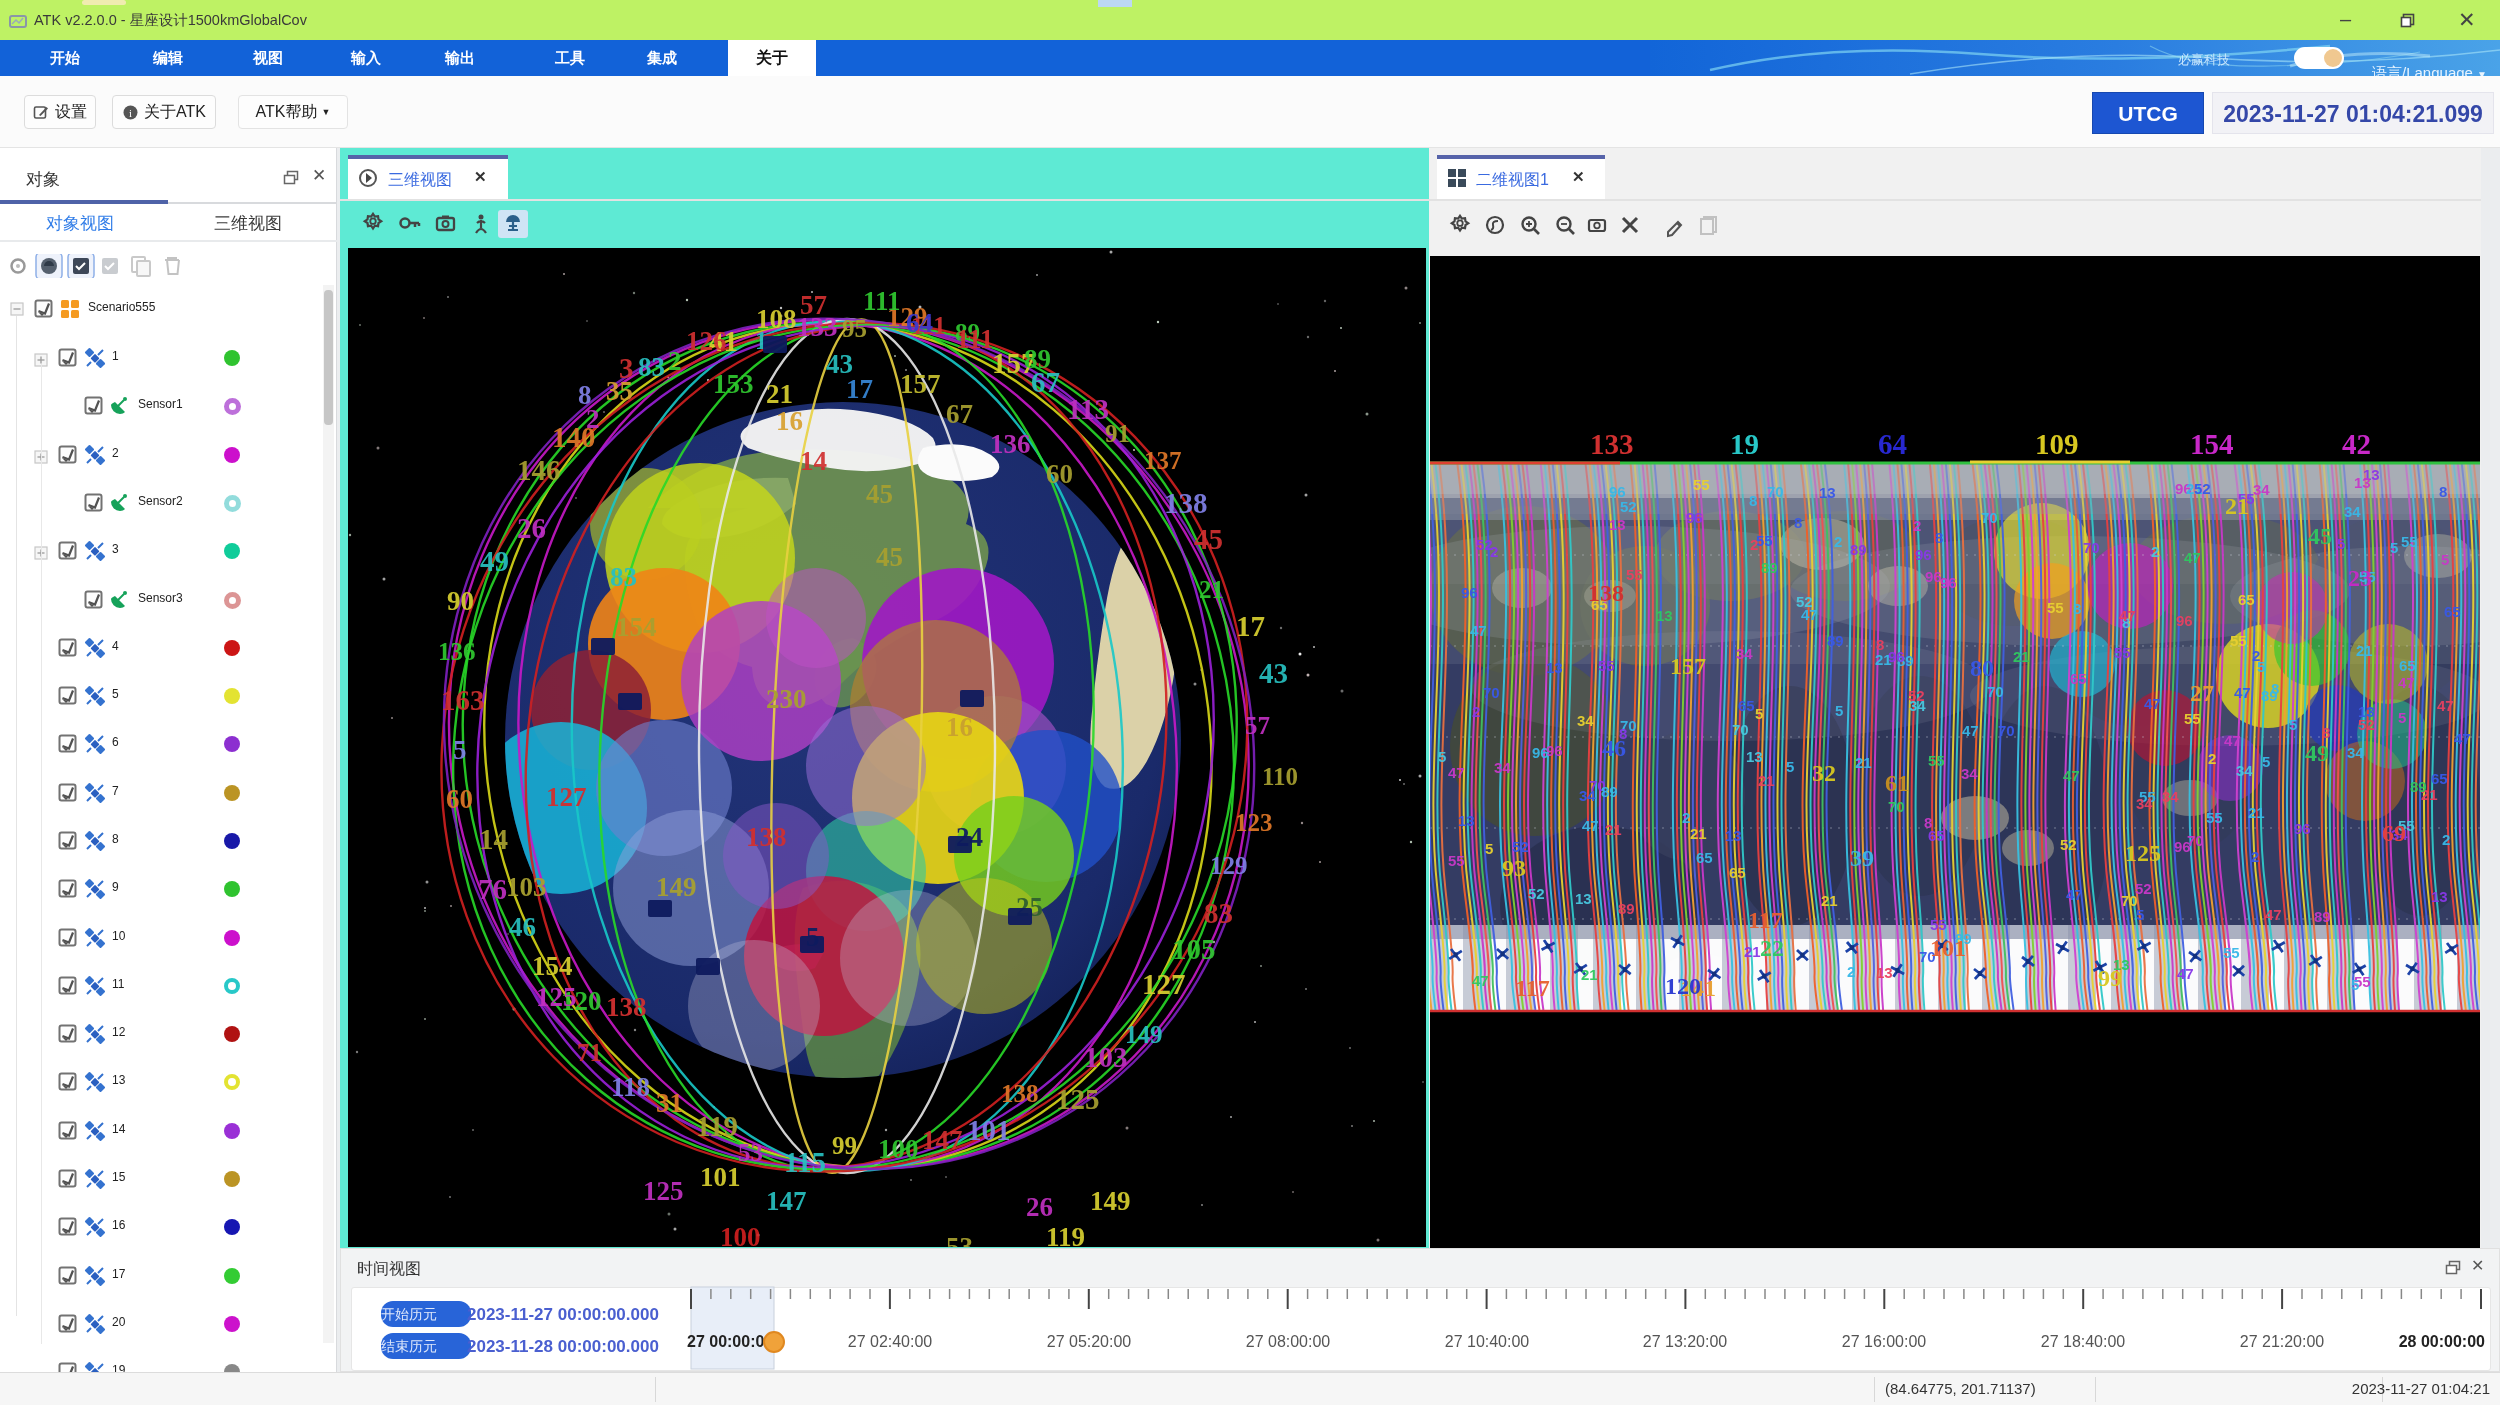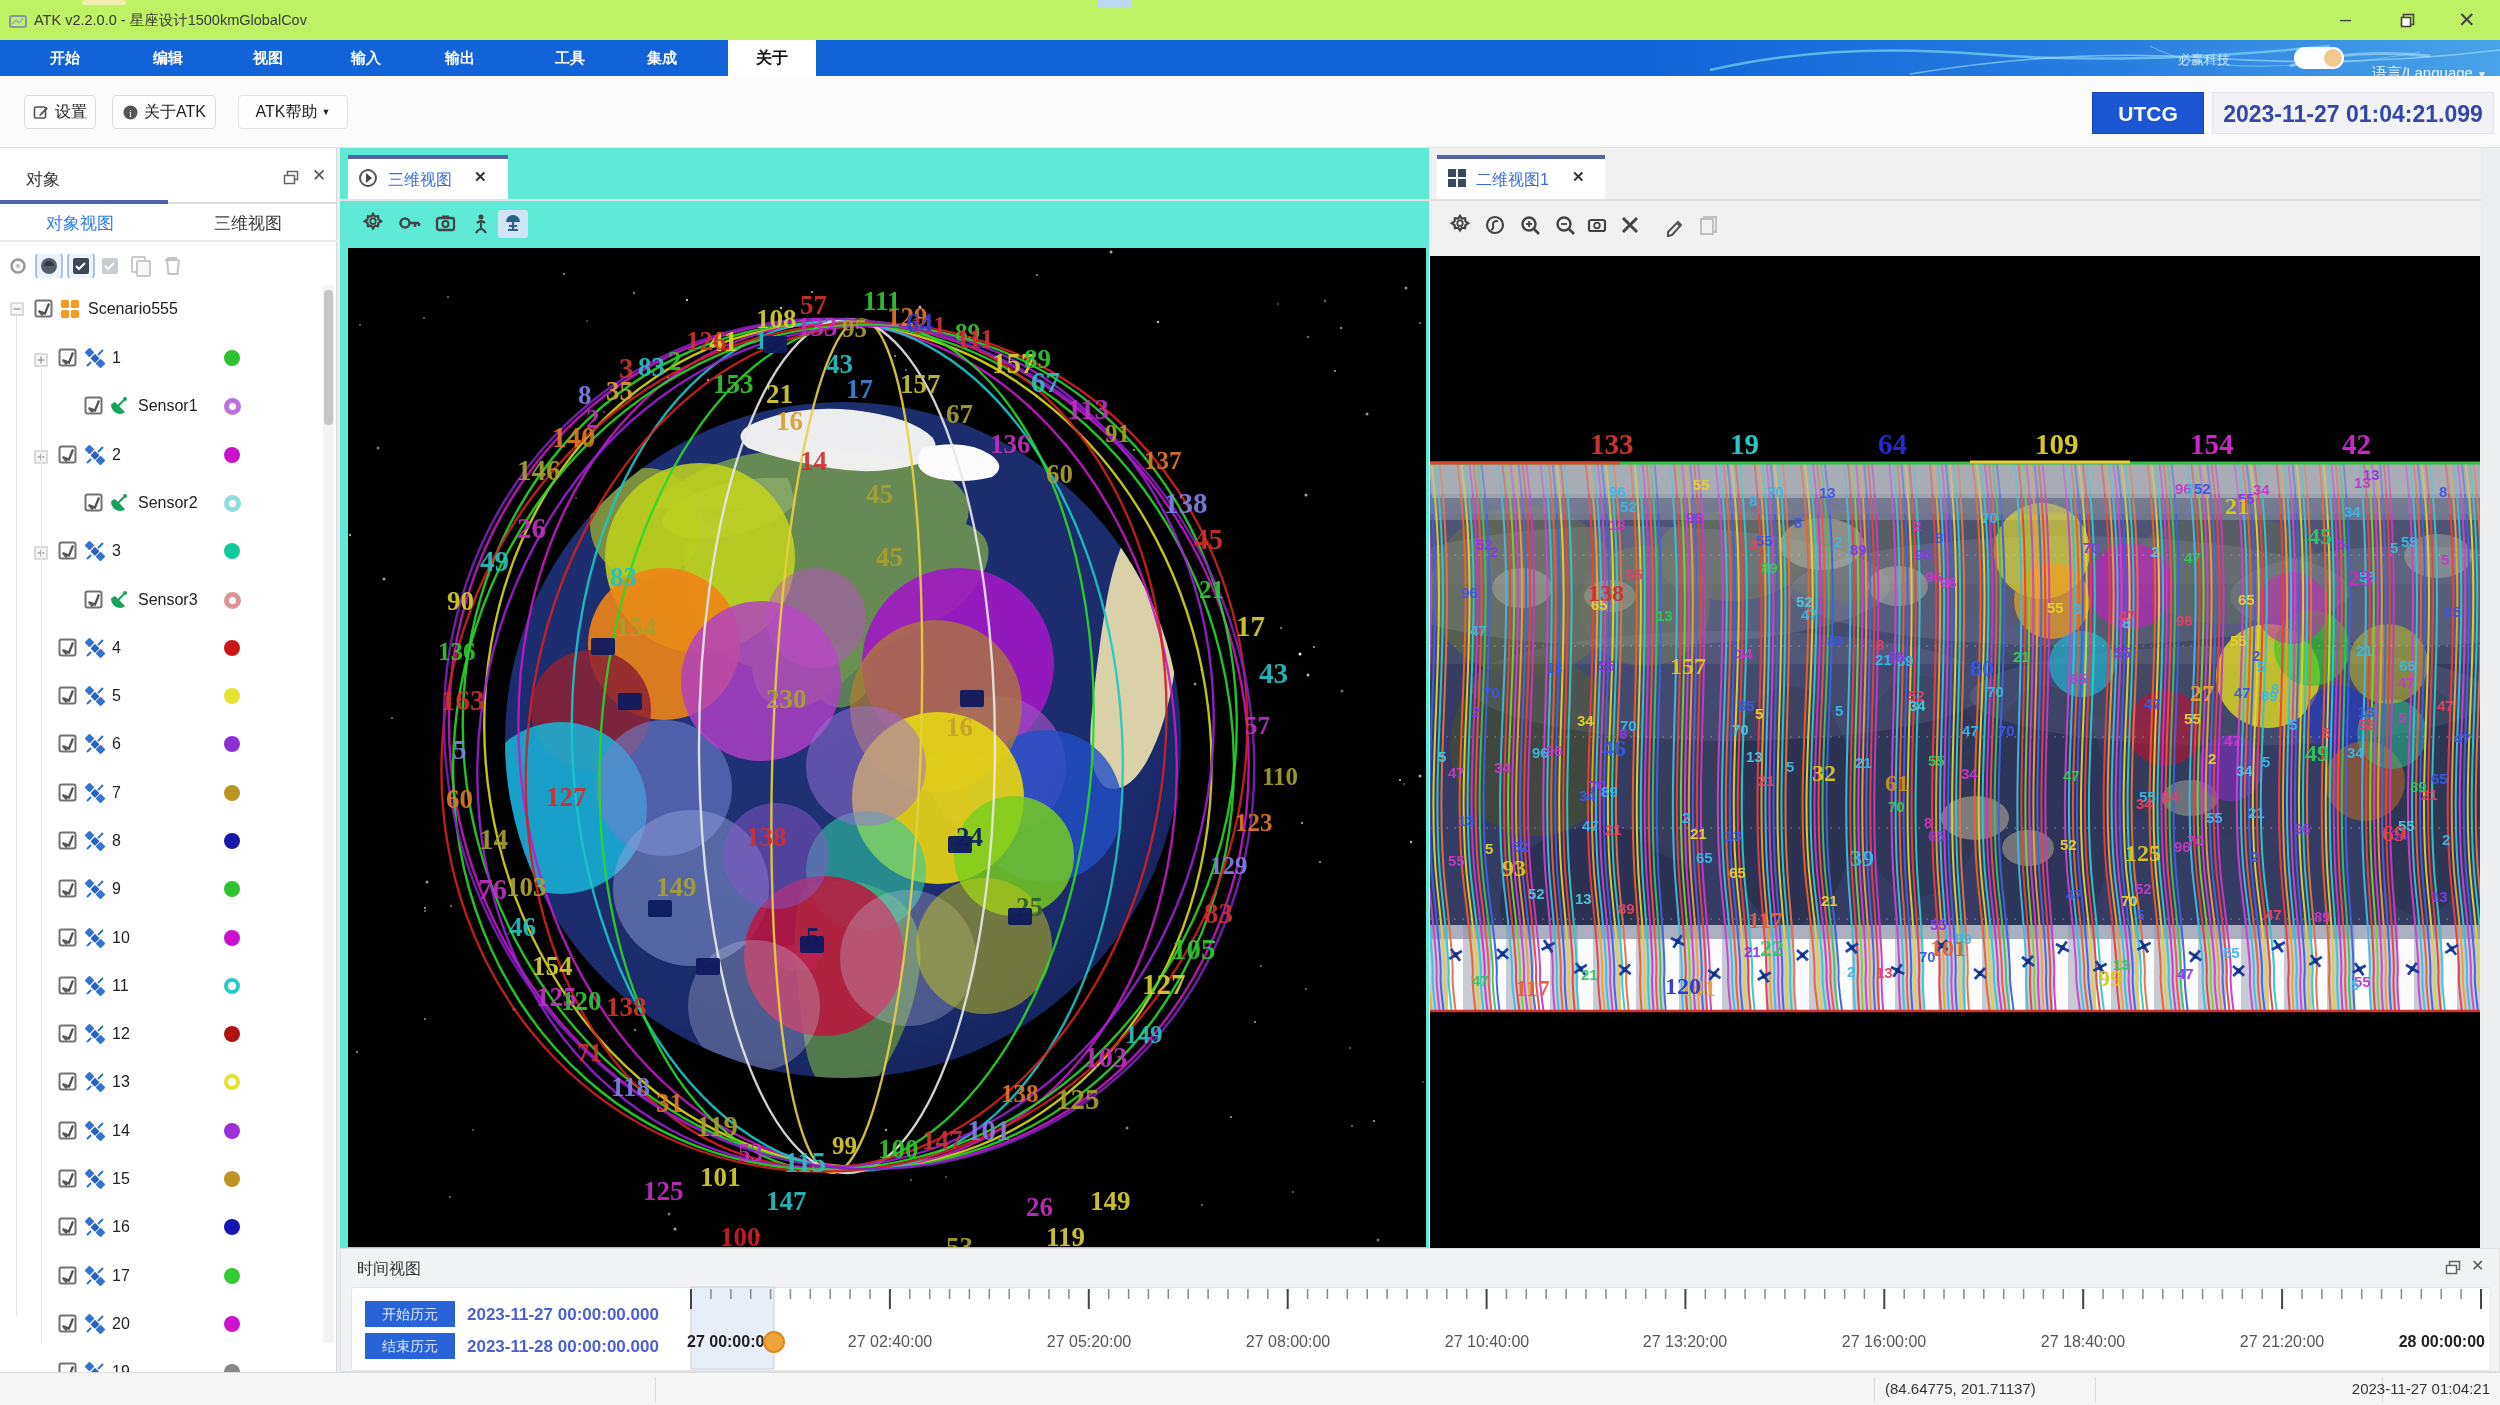--- a/index.html
+++ b/index.html
@@ -10,31 +10,31 @@
 .mitem{position:absolute;top:9px;width:68px;text-align:center;font-size:15px;color:#fff;font-weight:bold}
 .mitem-act{position:absolute;left:728px;top:0;width:88px;height:36px;background:#fff;color:#111;font-size:16px;font-weight:bold;text-align:center;line-height:36px}
 .toggle{position:absolute;left:2294px;top:7px;width:50px;height:22px;background:#fff;border-radius:11px}
 .knob{position:absolute;right:2px;top:2px;width:18px;height:18px;border-radius:50%;background:#f0c890}
 .langtxt{position:absolute;left:2372px;top:24px;font-size:15px;color:#e8f4ff}
 .toolrow{position:absolute;left:0;top:76px;width:2500px;height:72px;background:#fbfbfb;border-bottom:1px solid #e4e4e4}
 .tbtn{position:absolute;top:19px;height:34px;border:1px solid #dcdcdc;border-radius:4px;background:#fdfdfd;color:#222;font-size:16px;display:inline-flex;align-items:center;justify-content:center}
 .utcg{position:absolute;left:2092px;top:16px;width:112px;height:42px;background:#1d56d2;border:1px solid #1648b0;color:#fff;font-size:21px;font-weight:bold;text-align:center;line-height:42px}
 .dtime{position:absolute;left:2212px;top:16px;width:282px;height:42px;background:#f2f2f6;border:1px solid #e4e4ec;color:#3447a8;font-size:23px;font-weight:bold;text-align:center;line-height:42px}
 .lpanel{position:absolute;left:0;top:148px;width:337px;height:1224px;background:#fff;border-right:1px solid #d8dadd}
-.tlabel{position:absolute;font-size:16px;color:#222}
+.tlabel{position:absolute;font-size:12px;color:#222}
 .p3d{position:absolute;left:340px;top:148px;width:1089px;height:1100px;background:#5eead4}
 .p2d{position:absolute;left:1429px;top:148px;width:1052px;height:1100px;background:#f1f1f1}
 .vtab{position:absolute;top:7px;height:45px;background:#fff;border-top:4px solid #56399;border-top:4px solid #5663a9}
 .vtabtxt{font-size:16px;color:#3a6ae0}
 .vtoolbar{position:absolute;left:0;height:46px}
 .v3d{position:absolute;left:8px;top:100px}
 .v2d{position:absolute;left:1px;top:108px}
 .tline{position:absolute;left:340px;top:1248px;width:2160px;height:124px;background:#f2f3f4;border:1px solid #e0e0e0}
 .tlwhite{position:absolute;left:10px;top:38px;width:2140px;height:84px;background:#fff;border:1px solid #e6e6e6;border-radius:3px}
-.ebtn{position:absolute;left:24px;width:90px;height:26px;background:#2864d8;border-radius:0;color:#dce6fa;font-size:14px;text-align:center;line-height:26px}
+.ebtn{position:absolute;left:40px;width:90px;height:26px;background:#2864d8;border-radius:12px;color:#dce6fa;font-size:14px;text-align:left;line-height:26px}
 .edate{position:absolute;left:126px;width:240px;font-size:17px;color:#4a5fd0;font-weight:bold}
 .statusbar{position:absolute;left:0;top:1372px;width:2500px;height:33px;background:#f6f6f6;border-top:1px solid #dcdcdc;font-size:15px;color:#333;white-space:nowrap}
 .ssep{position:absolute;top:4px;width:1px;height:25px;background:#d8d8d8}
 </style></head>
 <body>
 <div class="titlebar">
 <svg class="appicon" viewBox="0 0 20 20">
       <rect x="2" y="5" width="16" height="11" rx="2" fill="none" stroke="#8a96a8" stroke-width="2"></rect>
       <path d="M4 13 l4 -4 3 3 4 -5" stroke="#9ab" stroke-width="1.5" fill="none"></path>
     </svg>

